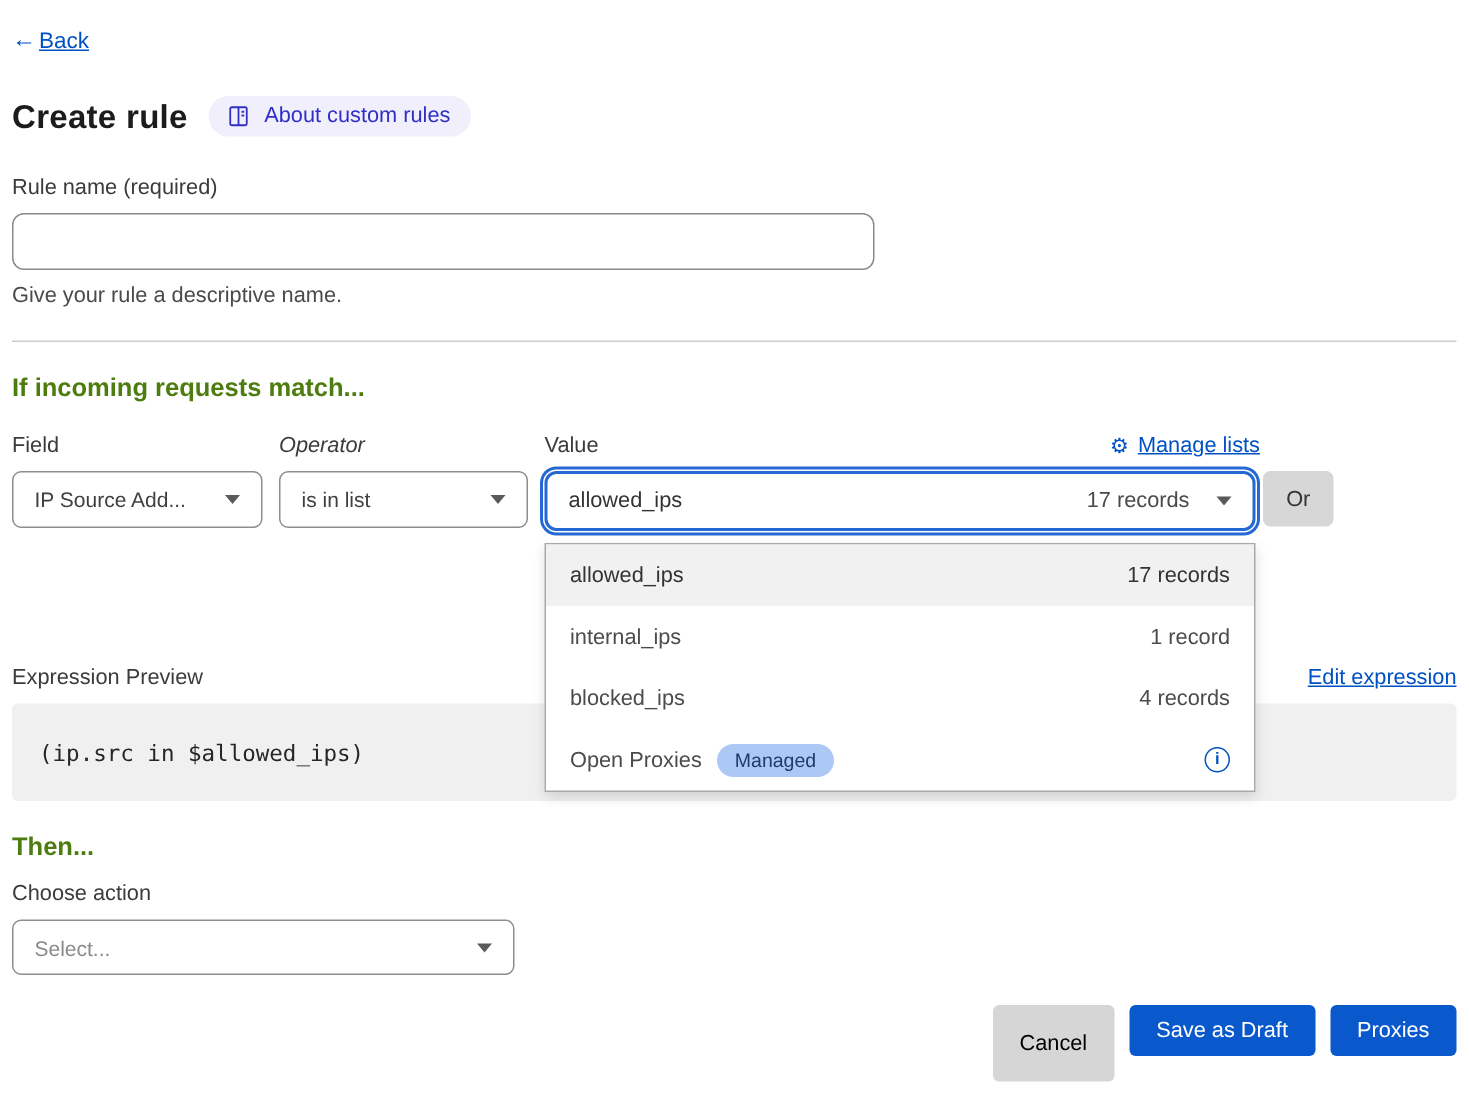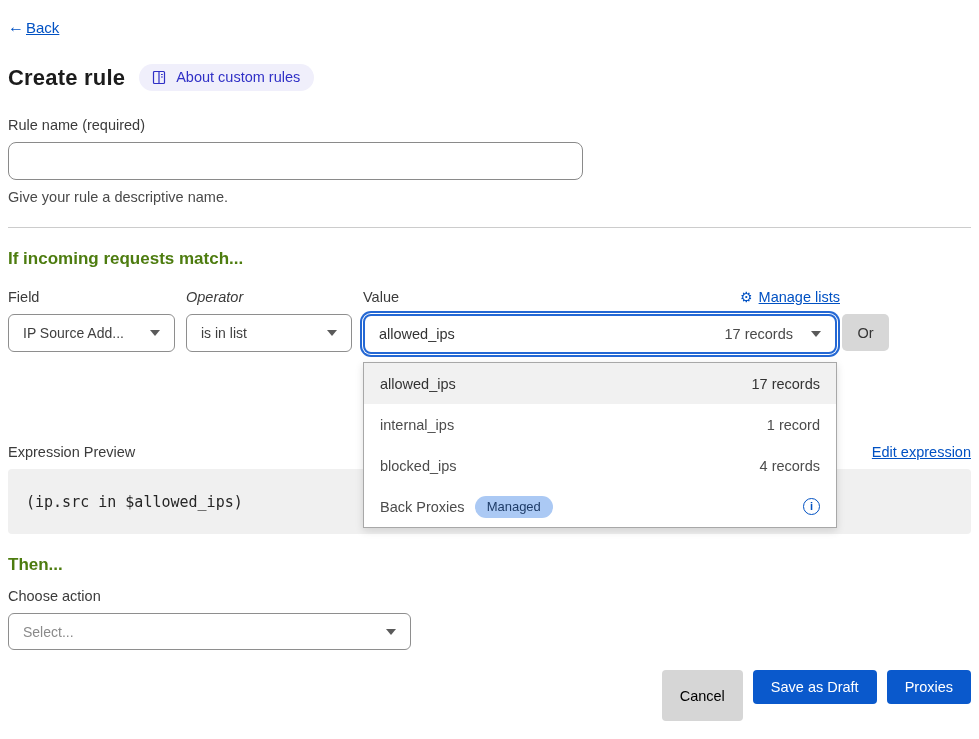--- a/index.html
+++ b/index.html
@@ -63,21 +63,21 @@
 
   
   .expr-header { display: flex; justify-content: space-between; align-items: flex-end; margin-top: 90px; font-size: 14.5px; color: #3b3b3b; }
   .expr-header a { color: #0051c3; cursor: pointer; }
   .code-block { margin-top: 9px; background: #f0f0f0; border-radius: 4px; height: 65px; display: flex; align-items: center; padding: 0 18px; }
   .code-block code { font-family: "DejaVu Sans Mono", monospace; font-size: 15px; color: #262626; }
 
   
   .then-heading { margin-top: 25px; }
   .choose-label { margin-top: 13px; }
-  .action-select { width: 403px; margin-top: 9px; height: 37px; }
+  .action-select { width: 335px; margin-top: 9px; height: 37px; }
   .action-select .placeholder { color: #8a8a8a; }
 
   
   .footer { display: flex; justify-content: flex-end; gap: 10px; margin-top: 20px; }
   .btn-gray { background: #d6d6d6; color: #000000; height: 51px; padding: 0 18px; border-radius: 4px; font-size: 14.5px; }
   .btn-primary { background: #0a59cc; color: #fff; height: 34px; padding: 0 18px; border-radius: 4px; font-size: 14.5px; }
 </style>
 </head>
 <body>
 
@@ -151,21 +151,21 @@
         <div class="dd-row">
           <span class="dd-name">internal_ips</span>
           <span class="dd-meta">1 record</span>
         </div>
         <div class="dd-row">
           <span class="dd-name">blocked_ips</span>
           <span class="dd-meta">4 records</span>
         </div>
         <div class="dd-row">
           <span class="dd-left">
-            <span class="dd-name">Back Proxies</span>
+            <span class="dd-name">Open Proxies</span>
             <span class="managed-badge">Managed</span>
           </span>
           <span class="info-icon">i</span>
         </div>
       </div>
     </div>
 
     <button class="btn and-btn">And</button>
     <button class="btn or-btn">Or</button>
   </div>

